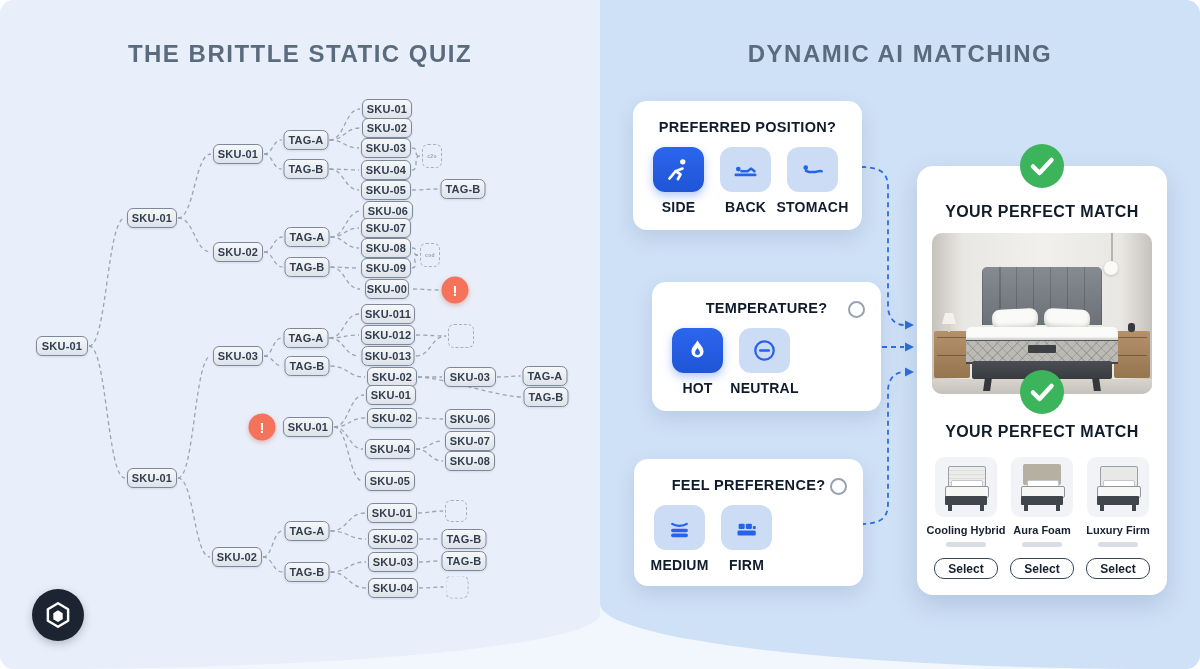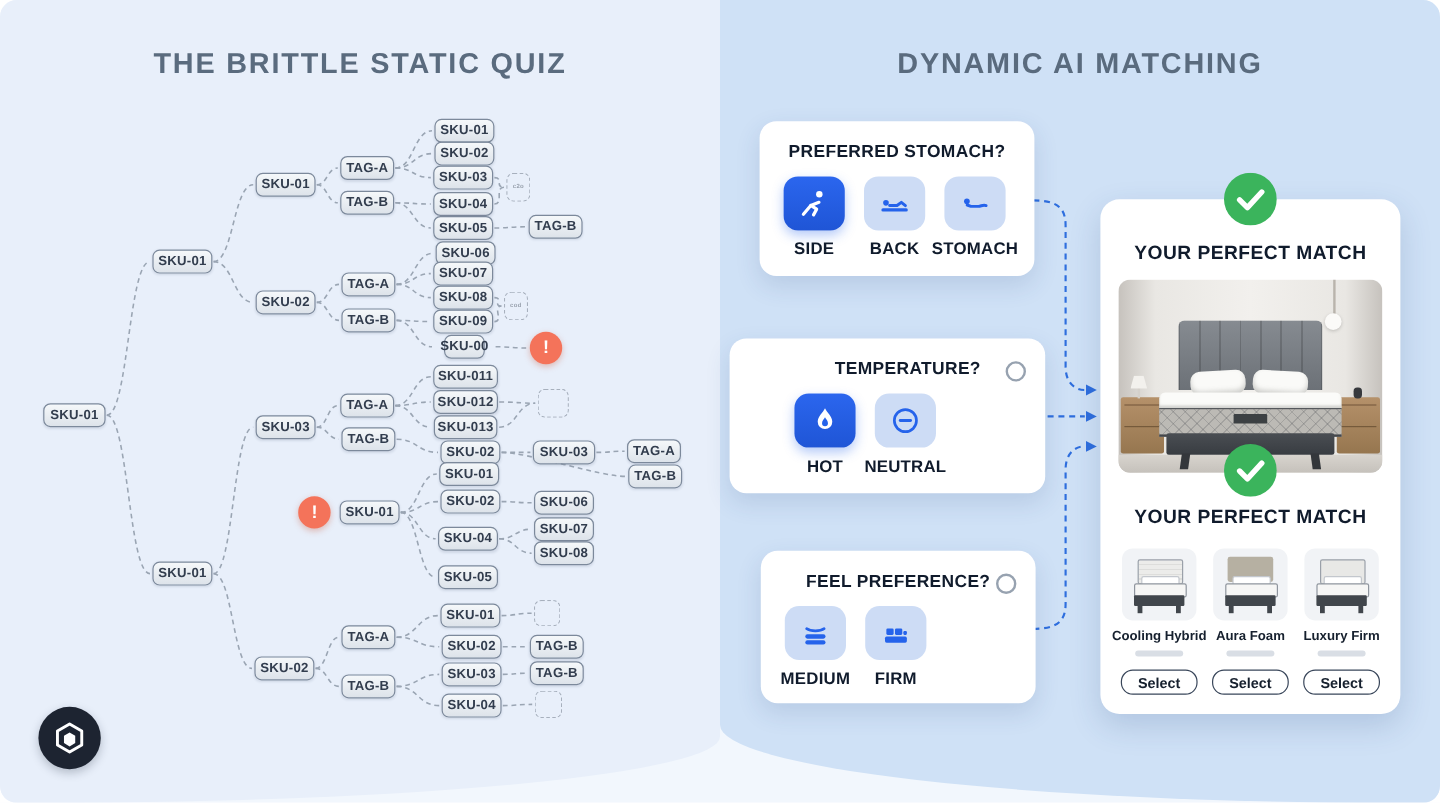--- a/index.html
+++ b/index.html
@@ -26,21 +26,21 @@
     font-size:15px;font-weight:bold;box-shadow:0 2px 5px rgba(200,80,50,.35);}
 
   
   .logo{position:absolute;left:32px;top:589px;width:52px;height:52px;border-radius:50%;background:#1d2431;
     display:flex;align-items:center;justify-content:center;box-shadow:0 3px 8px rgba(20,30,50,.25);}
 
   
   .qcard{position:absolute;width:229px;height:129px;background:#ffffff;border-radius:14px;
     box-shadow:0 8px 20px rgba(40,70,130,.14);}
   #card-position{left:633px;top:101px;}
-  #card-temperature{left:608px;top:282px;padding-left:34px;}
+  #card-temperature{left:652px;top:282px;}
   #card-feel{left:634px;top:459px;height:127px;}
   .qcard .qtitle{margin-top:18px;text-align:center;font-size:14.5px;font-weight:bold;color:#101b2c;letter-spacing:.3px;}
   .radio{position:absolute;right:16px;top:19px;width:17px;height:17px;border-radius:50%;
     background:#fff;border:2px solid #97a2b0;box-sizing:border-box;}
   .opts{display:flex;gap:16px;padding-left:20px;margin-top:12px;}
   .opt{display:flex;flex-direction:column;align-items:center;width:51px;}
   .tile{width:51px;height:45px;border:none;border-radius:12px;background:#cddcf5;color:#2563eb;
     display:flex;align-items:center;justify-content:center;cursor:pointer;padding:0;}
   .tile.selected{background:linear-gradient(180deg,#2b66ee,#1f55d6);color:#ffffff;
     box-shadow:0 4px 10px rgba(37,99,235,.35);}
@@ -197,21 +197,21 @@
       <div class="tnode" style="left: 307px; top: 572px; width: 45px;">TAG-B</div>
       <div class="tnode" style="left: 387px; top: 109px; width: 50px;">SKU-01</div>
       <div class="tnode" style="left: 387px; top: 128px; width: 50px;">SKU-02</div>
       <div class="tnode" style="left: 386px; top: 148px; width: 50px;">SKU-03</div>
       <div class="tnode" style="left: 386px; top: 170px; width: 50px;">SKU-04</div>
       <div class="tnode" style="left: 386px; top: 190px; width: 50px;">SKU-05</div>
       <div class="tnode" style="left: 388px; top: 211px; width: 50px;">SKU-06</div>
       <div class="tnode" style="left: 386px; top: 228px; width: 50px;">SKU-07</div>
       <div class="tnode" style="left: 386px; top: 248px; width: 50px;">SKU-08</div>
       <div class="tnode" style="left: 386px; top: 268px; width: 50px;">SKU-09</div>
-      <div class="tnode" style="left: 387px; top: 289px; width: 34px;">SKU-00</div>
+      <div class="tnode" style="left: 387px; top: 289px; width: 44px;">SKU-00</div>
       <div class="tnode" style="left: 388px; top: 314px; width: 54px;">SKU-011</div>
       <div class="tnode" style="left: 388px; top: 335px; width: 54px;">SKU-012</div>
       <div class="tnode" style="left: 388px; top: 356px; width: 53px;">SKU-013</div>
       <div class="tnode" style="left: 392px; top: 377px; width: 50px;">SKU-02</div>
       <div class="tnode" style="left: 391px; top: 395px; width: 50px;">SKU-01</div>
       <div class="tnode" style="left: 308px; top: 427px; width: 50px;">SKU-01</div>
       <div class="tnode" style="left: 392px; top: 418px; width: 50px;">SKU-02</div>
       <div class="tnode" style="left: 390px; top: 449px; width: 50px;">SKU-04</div>
       <div class="tnode" style="left: 390px; top: 481px; width: 50px;">SKU-05</div>
       <div class="tnode" style="left: 392px; top: 513px; width: 50px;">SKU-01</div>
@@ -237,21 +237,21 @@
     </div>
 
   <div class="logo">
     <svg width="30" height="30" viewBox="0 0 32 32">
       <path d="M16 3.5 L26.8 9.8 V22.2 L16 28.5 L5.2 22.2 V9.8 Z" fill="none" stroke="#ffffff" stroke-width="2.6" stroke-linejoin="round"></path>
       <path d="M16 11 L21 14 V20.5 L16 23.5 L11 20.5 V14 Z" fill="#ffffff"></path>
     </svg>
   </div>
 
   <div class="qcard" id="card-position">
-    <div class="qtitle">PREFERRED STOMACH?</div>
+    <div class="qtitle">PREFERRED POSITION?</div>
     <div class="opts">
       <div class="opt">
         <button class="tile selected">
           <svg viewBox="0 0 24 24">
             <circle cx="15.8" cy="5.2" r="2.4" fill="currentColor"></circle>
             <g fill="none" stroke="currentColor" stroke-width="2.4" stroke-linecap="round" stroke-linejoin="round">
               <path d="M4 20 L9.5 13.5 L15.5 11.2"></path>
               <path d="M9.5 13.5 L13.8 16.3 L11.5 20.5"></path>
             </g>
           </svg>

